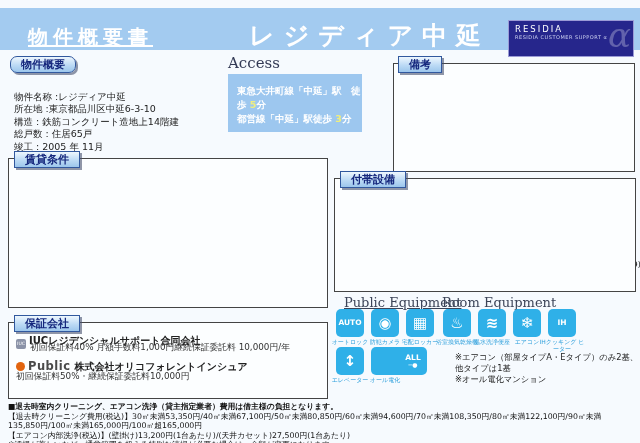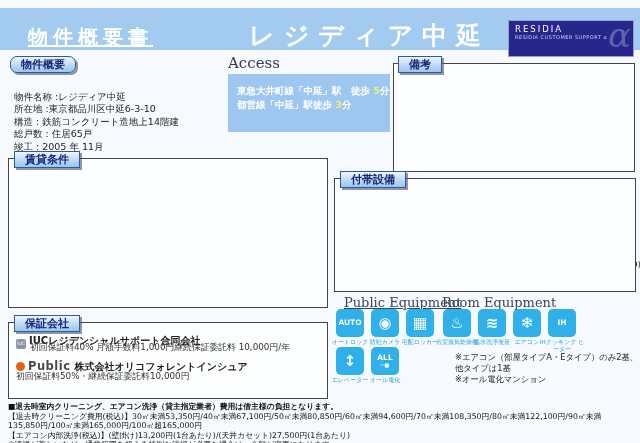--- a/index.html
+++ b/index.html
@@ -25,21 +25,21 @@
     background:linear-gradient(180deg,#eef7fe 0%,#bcdaf5 55%,#9cc6ec 100%);
     border:1px solid #31589e;box-shadow:2px 2px 0 rgba(70,80,110,0.6);
     color:#14267c;font-weight:bold;font-size:11px;z-index:3;}
   .box{position:absolute;border:1px solid #444;background:#fcfeff;z-index:1;}
 
   
   #overview-lines{position:absolute;left:14px;top:91px;font-size:9.5px;line-height:12.4px;color:#222;}
 
   
   #access-label{position:absolute;left:228px;top:54px;font-size:15px;color:#333a55;}
-  #access-box{position:absolute;left:228px;top:74px;width:162px;height:58px;background:#9dc7ef;
+  #access-box{position:absolute;left:228px;top:74px;width:134px;height:58px;background:#9dc7ef;
       color:#fff;font-size:9.5px;font-weight:bold;padding:10px 0 0 9px;box-sizing:border-box;line-height:14px;}
   .minute-num{color:#f0ee7e;}
 
   
   #remarks-items{position:absolute;left:399px;top:78px;width:230px;font-size:7.6px;line-height:9.6px;color:#222;}
   #remarks-items div{margin-bottom:3px;}
 
   
   #rental-rows{position:absolute;left:18px;top:164px;width:304px;font-size:9.3px;color:#222;}
   .r-row{display:flex;line-height:11.9px;white-space:nowrap;}
@@ -205,21 +205,21 @@
     </div>
   <div class="eq-label" style="left:362px;top:339px;">防犯カメラ</div>
   <div class="eq-icon" style="left:406px;top:309px;">
       <span class="g-big">▦</span>
     </div>
   <div class="eq-label" style="left:397px;top:339px;">宅配ロッカー</div>
   <div class="eq-icon" style="left:336px;top:347px;">
       <span class="g-big">↕</span>
     </div>
   <div class="eq-label" style="left:327px;top:377px;">エレベーター</div>
-  <div class="eq-icon" style="left:371px;top:347px;">
+  <div class="eq-icon" style="left:371px;top:347px;padding-left:28px;">
       <span class="g-txt">ALL</span>
       <span class="g-sub">─●</span>
     </div>
   <div class="eq-label" style="left:362px;top:377px;">オール電化</div>
 
   <div class="eq-icon" style="left:443px;top:309px;">
       <span class="g-big">♨</span>
     </div>
   <div class="eq-label" style="left:434px;top:339px;">浴室換気乾燥機</div>
   <div class="eq-icon" style="left:478px;top:309px;">

